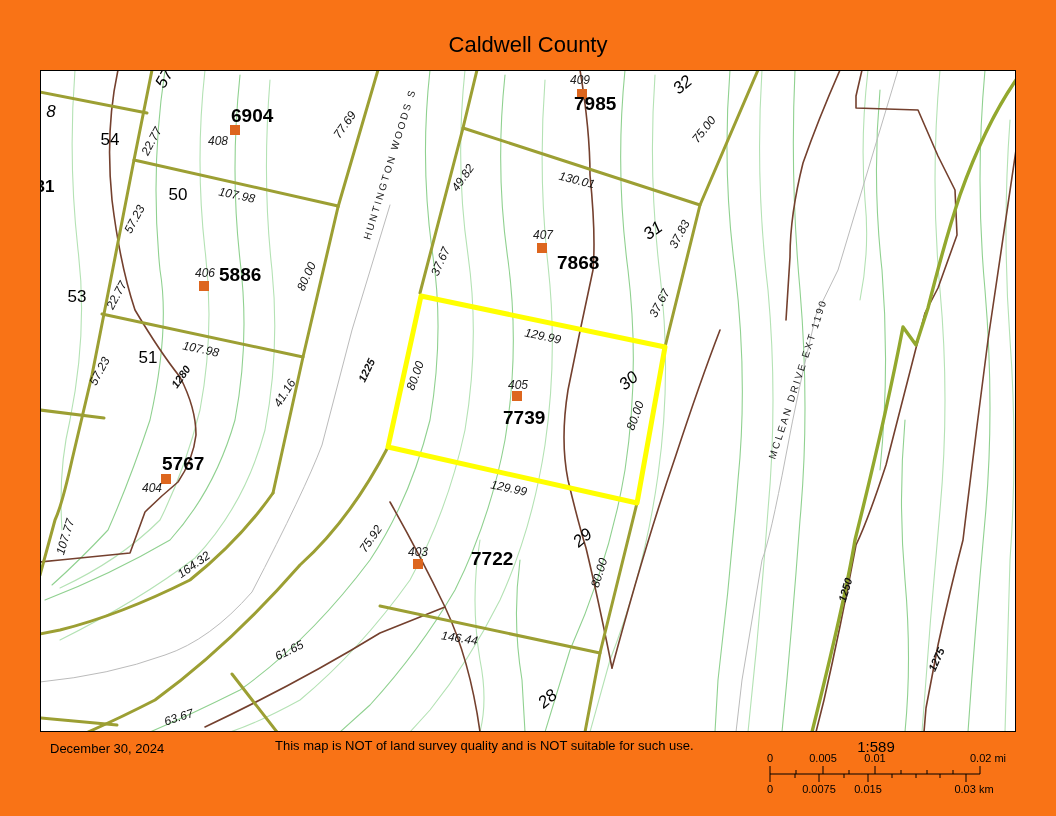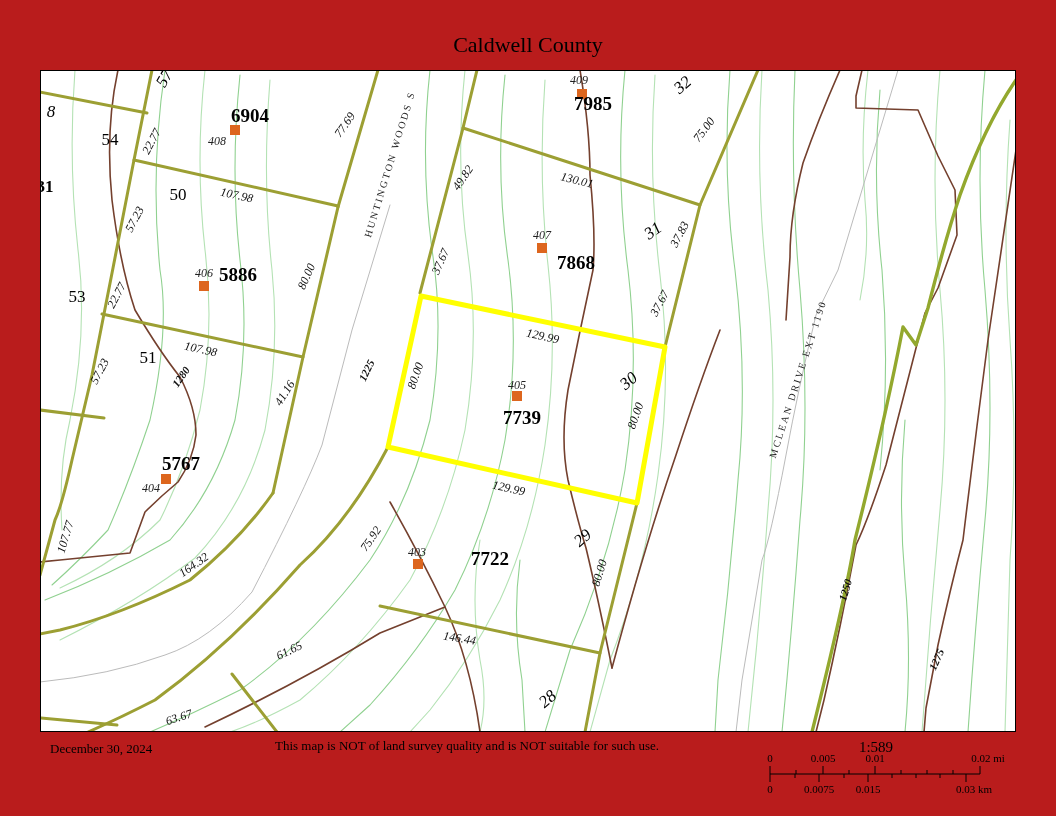--- a/index.html
+++ b/index.html
@@ -1,17 +1,17 @@
 <!DOCTYPE html>
 <html><head>
 <meta charset="utf-8">
 <style>
   html,body{margin:0;padding:0;background:#ffffff;}
-  .stage{position:relative;width:1056px;height:816px;background:#b91c1c;overflow:hidden;
-         font-family:Liberation Serif, serif;}
+  .stage{position:relative;width:1056px;height:816px;background:#f97316;overflow:hidden;
+         font-family:Liberation Sans, sans-serif;}
   svg text{fill:#111;}
   .title{font-size:22px;fill:#000;}
   .pnum{font-size:19px;font-weight:700;fill:#000;}
   .pid{font-size:12px;font-style:italic;fill:#222;}
   .lot{font-size:17px;fill:#000;}
   .lot.it{font-style:italic;}
   .dim{font-size:12px;font-style:italic;fill:#111;}
   .contour-lbl{font-size:11px;font-style:italic;font-weight:700;}
   .street{font-size:10px;letter-spacing:2.2px;fill:#222;}
   .footer{font-size:13px;fill:#000;}

